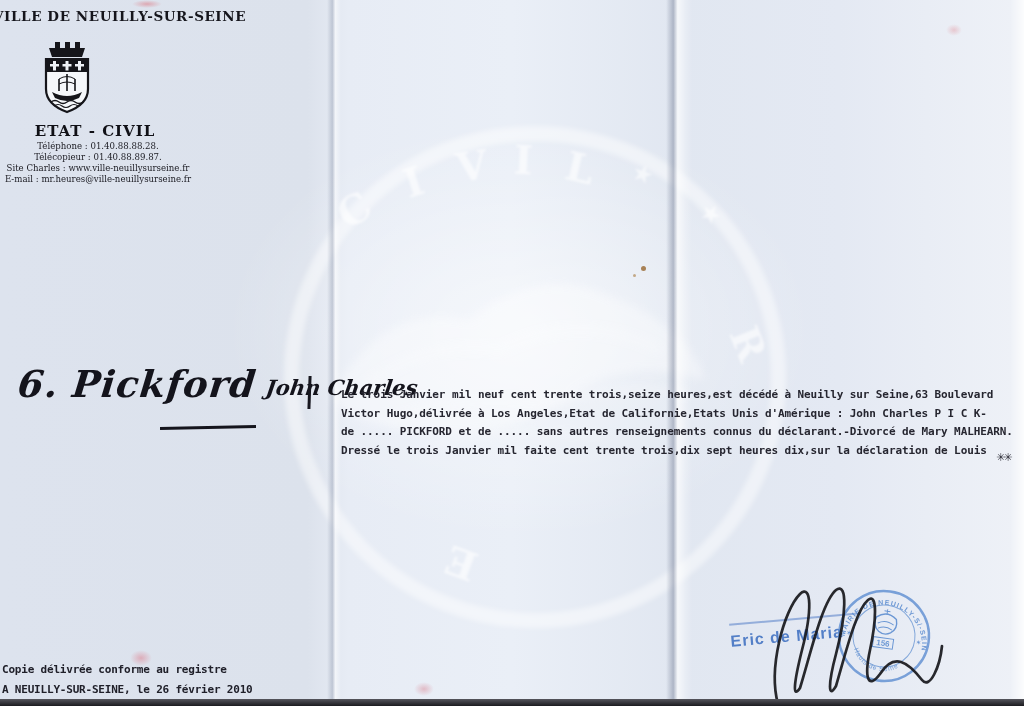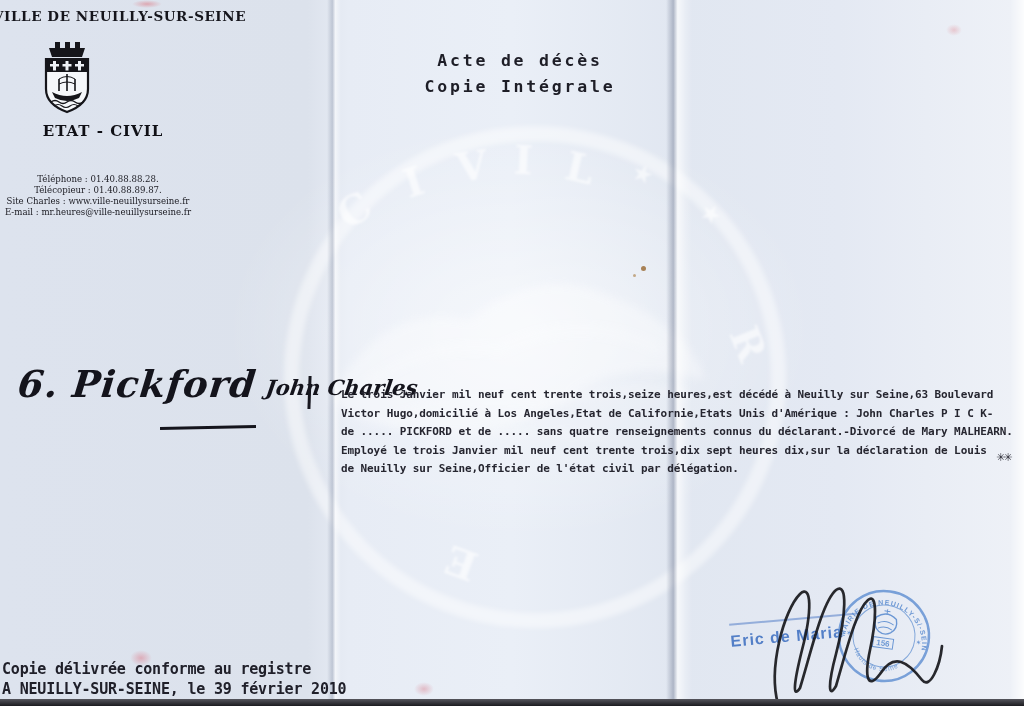--- a/index.html
+++ b/index.html
@@ -17,24 +17,24 @@
   .crease.c2{left:666px;width:26px;
     background:linear-gradient(90deg, rgba(140,150,170,0) 0, rgba(110,120,145,.45) 28%, rgba(255,255,255,.7) 45%, rgba(255,255,255,.25) 75%, rgba(255,255,255,0) 100%);}
   .edge-right{position:absolute;top:0;bottom:0;right:0;width:14px;
     background:linear-gradient(90deg, rgba(255,255,255,0), rgba(255,255,255,.8));}
   .bottom-strip{position:absolute;left:0;right:0;bottom:0;height:7px;
     background:linear-gradient(180deg,#55555c,#1b1b20);}
   
   .hdr-city{position:absolute;left:-7px;top:8px;font-size:13.5px;font-weight:bold;
     letter-spacing:.6px;color:#15151c;white-space:nowrap;}
   .coat{position:absolute;left:34px;top:34px;}
-  .hdr-office{position:absolute;left:8px;top:122px;width:190px;text-align:center;
+  .hdr-office{position:absolute;left:0;top:122px;width:190px;text-align:center;
     font-size:15px;font-weight:bold;letter-spacing:1px;color:#101016;}
   .hdr-contact{position:absolute;left:0;top:141px;width:196px;text-align:center;
-    font-size:8.6px;line-height:11px;color:#1b1b22;margin-top:33px;}
+    font-size:8.6px;line-height:11px;color:#1b1b22;}
   
   .title{position:absolute;left:360px;top:48px;width:320px;text-align:center;
     font-family:"DejaVu Sans Mono", monospace;font-weight:bold;font-size:16.5px;
     letter-spacing:2.8px;line-height:26px;color:#1e1e27;}
   
   .wm-ring{position:absolute;left:284px;top:126px;width:472px;height:472px;border-radius:50%;
     border:15px solid rgba(255,255,255,.45);filter:blur(2.5px);}
   .wm-letter{position:absolute;font-family:"DejaVu Serif",serif;font-weight:bold;
     color:rgba(255,255,255,.62);filter:blur(1.2px);font-size:40px;}
   .wm-star{position:absolute;color:rgba(255,255,255,.6);filter:blur(1.2px);font-size:24px;}
@@ -51,21 +51,21 @@
     background:#17171f;transform:rotate(2deg);}
   
   .body-text{position:absolute;left:341px;top:386px;width:678px;
     font-family:"DejaVu Sans Mono", monospace;font-weight:bold;font-size:11px;
     letter-spacing:-.1px;line-height:18.6px;color:#262630;}
   .body-text div{white-space:nowrap;}
   .margin-mark{position:absolute;left:996px;top:451px;font-size:11px;color:#33333d;
     font-family:"DejaVu Sans",sans-serif;letter-spacing:-2px;}
   
   .footer{position:absolute;left:2px;top:660px;
-    font-family:"DejaVu Sans Mono",monospace;font-weight:bold;font-size:15px;
+    font-family:"DejaVu Sans Mono",monospace;font-weight:bold;font-size:11px;
     letter-spacing:-.2px;line-height:19.5px;color:#20202a;white-space:nowrap;}
   
   .round-stamp{position:absolute;left:836px;top:588px;transform:rotate(8deg);opacity:.88;}
   .name-stamp{position:absolute;left:730px;top:618px;width:132px;transform:rotate(-5deg);
     border-top:2px solid rgba(70,115,195,.5);padding-top:7px;
     font-family:"Liberation Sans",sans-serif;font-weight:bold;font-size:16px;
     letter-spacing:1px;color:rgba(58,108,192,.85);}
   .signature{position:absolute;left:756px;top:582px;}
   
   .smudge{position:absolute;border-radius:50%;}
@@ -117,44 +117,39 @@
     <path d="M20 72 q4 -3 8 0 t8 0 t8 0" stroke="#15151a" stroke-width="1.2" fill="none"></path>
   </svg>
   <div class="hdr-office">ETAT - CIVIL</div>
   <div class="hdr-contact">
     <div>Téléphone : 01.40.88.88.28.</div>
     <div>Télécopieur : 01.40.88.89.87.</div>
     <div>Site Charles : www.ville-neuillysurseine.fr</div>
     <div>E-mail : mr.heures@ville-neuillysurseine.fr</div>
   </div>
 
-  <div class="title">
-    <div>Acte de décès</div>
-    <div>Copie Intégrale</div>
-  </div>
 
   <div class="annotation">
     <span class="ann-name">6. Pickford</span>
     <span class="ann-given">John Charles</span>
     <div class="ann-underline"></div>
   </div>
   <div class="ann-bar"></div>
 
   <div class="body-text">
     <div>Le trois Janvier mil neuf cent trente trois,seize heures,est décédé à Neuilly sur Seine,63 Boulevard</div>
-    <div>Victor Hugo,domicilié à Los Angeles,Etat de Californie,Etats Unis d'Amérique : John Charles  P I C K-</div>
-    <div>de ..... PICKFORD et de ..... sans quatre renseignements connus du déclarant.-Divorcé de Mary MALHEARN.</div>
-    <div>Employé le trois Janvier mil neuf cent trente trois,dix sept heures dix,sur la déclaration de Louis</div>
-    <div>de Neuilly sur Seine,Officier de l'état civil par délégation.</div>
+    <div>Victor Hugo,délivrée à Los Angeles,Etat de Californie,Etats Unis d'Amérique : John Charles  P I C K-</div>
+    <div>de ..... PICKFORD et de ..... sans autres renseignements connus du déclarant.-Divorcé de Mary MALHEARN.</div>
+    <div>Dressé le trois Janvier mil faite cent trente trois,dix sept heures dix,sur la déclaration de Louis</div>
   </div>
   <span class="margin-mark">✳✳</span>
 
   <div class="footer">
     <div>Copie délivrée conforme au registre</div>
-    <div>A NEUILLY-SUR-SEINE, le 39 février 2010</div>
+    <div>A NEUILLY-SUR-SEINE, le 26 février 2010</div>
   </div>
 
   <div class="name-stamp">Eric de Maria</div>
 
   <svg class="round-stamp" width="96" height="96" viewBox="0 0 96 96">
     <defs>
       <path id="arcTop" d="M 9 56 A 39 39 0 1 1 87 56"></path>
       <path id="arcBottom" d="M 19 61 A 30 30 0 0 0 77 61"></path>
     </defs>
     <circle cx="48" cy="48" r="45" fill="none" stroke="#5b8cd0" stroke-width="2.4" opacity=".9"></circle>

